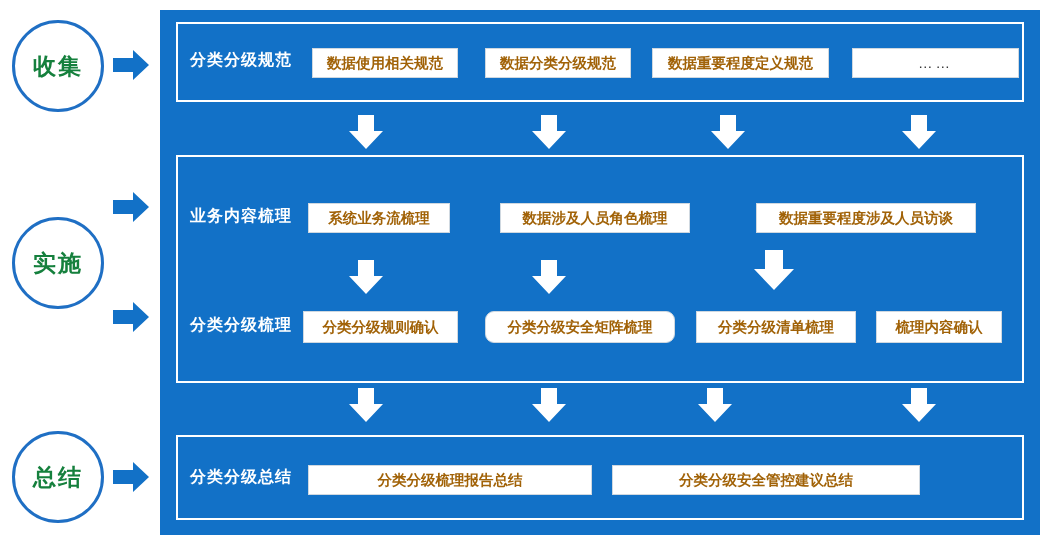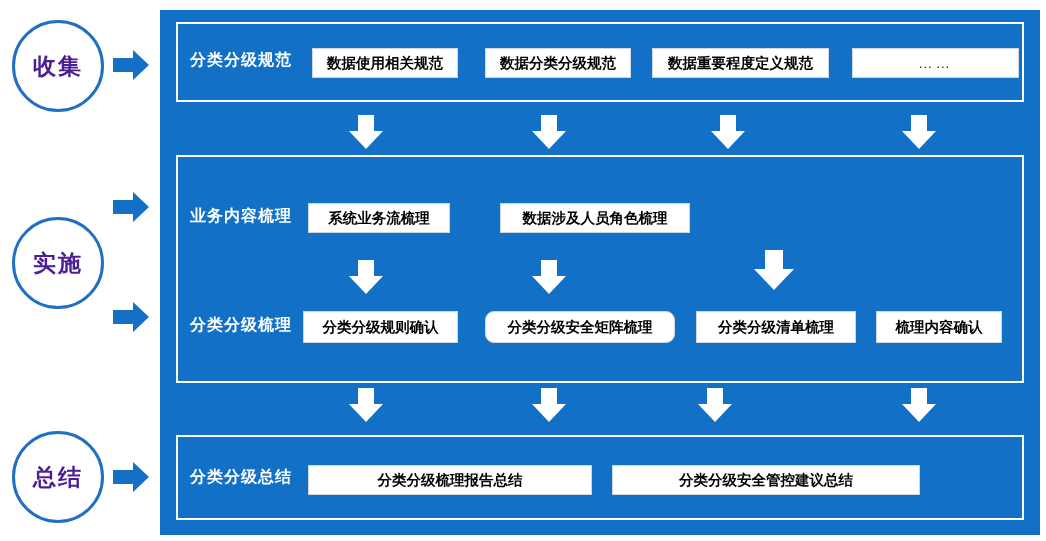--- a/index.html
+++ b/index.html
@@ -18,21 +18,21 @@
     background: #ffffff;
   }
   
   .stage-circle {
     position: absolute;
     width: 92px;
     height: 92px;
     border-radius: 50%;
     border: 3px solid #1f6fc4;
     background: #ffffff;
-    color: #4c1d95;
+    color: #15803d;
     font-size: 23px;
     font-weight: bold;
     letter-spacing: 2px;
     display: flex;
     align-items: center;
     justify-content: center;
     box-sizing: border-box;
   }
   
   .stage-arrow {
@@ -64,21 +64,21 @@
   }
   .row-label {
     color: #ffffff;
     font-size: 16px;
     font-weight: bold;
     letter-spacing: 1px;
     white-space: nowrap;
   }
   .chip {
     background: #ffffff;
-    color: #000000;
+    color: #a16207;
     border: 1px solid #cfd8e0;
     font-size: 14.5px;
     font-weight: bold;
     text-align: center;
     white-space: nowrap;
     box-sizing: border-box;
     display: flex;
     align-items: center;
     justify-content: center;
     height: 30px;
@@ -169,20 +169,21 @@
     </div>
 
     <div class="band" style="left:16px; top:145px; width:848px; height:228px;"></div>
 
     <div class="row" style="left:30px; top:196px;">
       <span class="row-label">业务内容梳理</span>
     </div>
 
     <div class="chip" style="position:absolute; left:148px; top:193px; width:142px;">系统业务流梳理</div>
     <div class="chip" style="position:absolute; left:340px; top:193px; width:190px;">数据涉及人员角色梳理</div>
+    <div class="chip" style="position:absolute; left:596px; top:193px; width:220px;">数据重要程度涉及人员访谈</div>
 
     <div class="down-arrow" style="left:189px; top:250px;">
       <svg viewBox="0 0 34 34" width="34" height="34" aria-hidden="true">
         <polygon points="9,0 25,0 25,16 34,16 17,34 0,16 9,16" fill="#ffffff"></polygon>
       </svg>
     </div>
     <div class="down-arrow" style="left:372px; top:250px;">
       <svg viewBox="0 0 34 34" width="34" height="34" aria-hidden="true">
         <polygon points="9,0 25,0 25,16 34,16 17,34 0,16 9,16" fill="#ffffff"></polygon>
       </svg>

